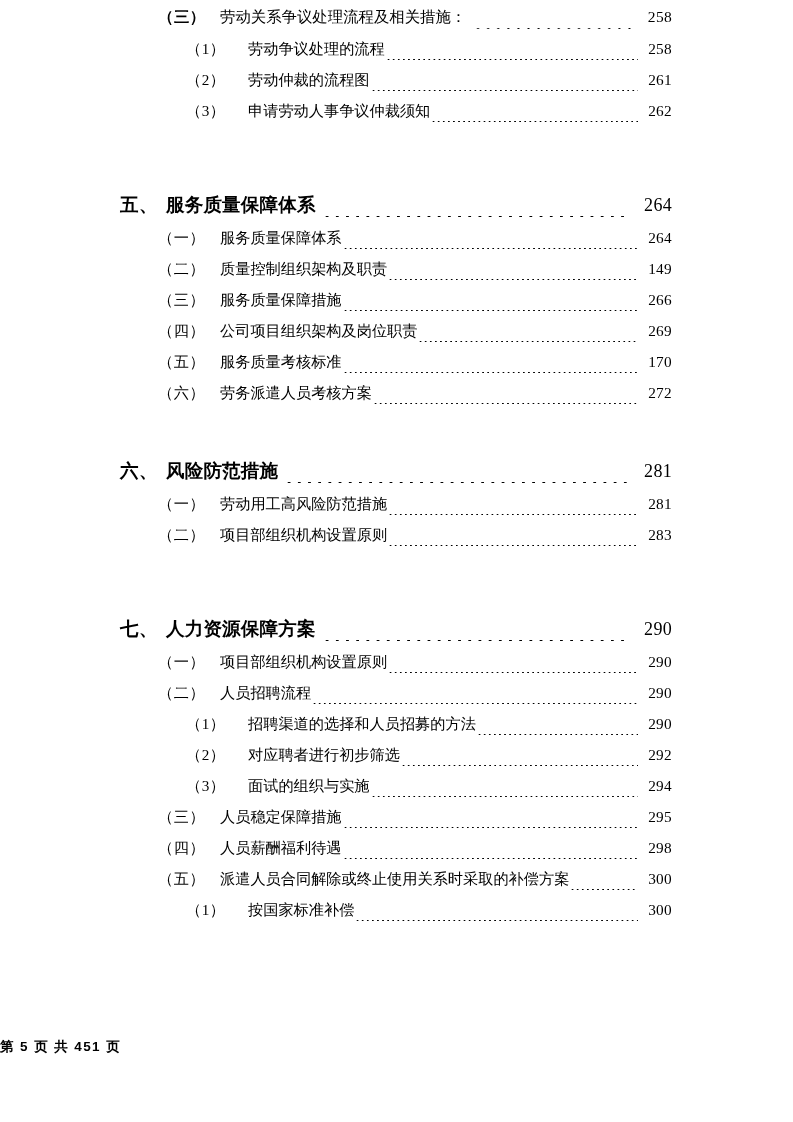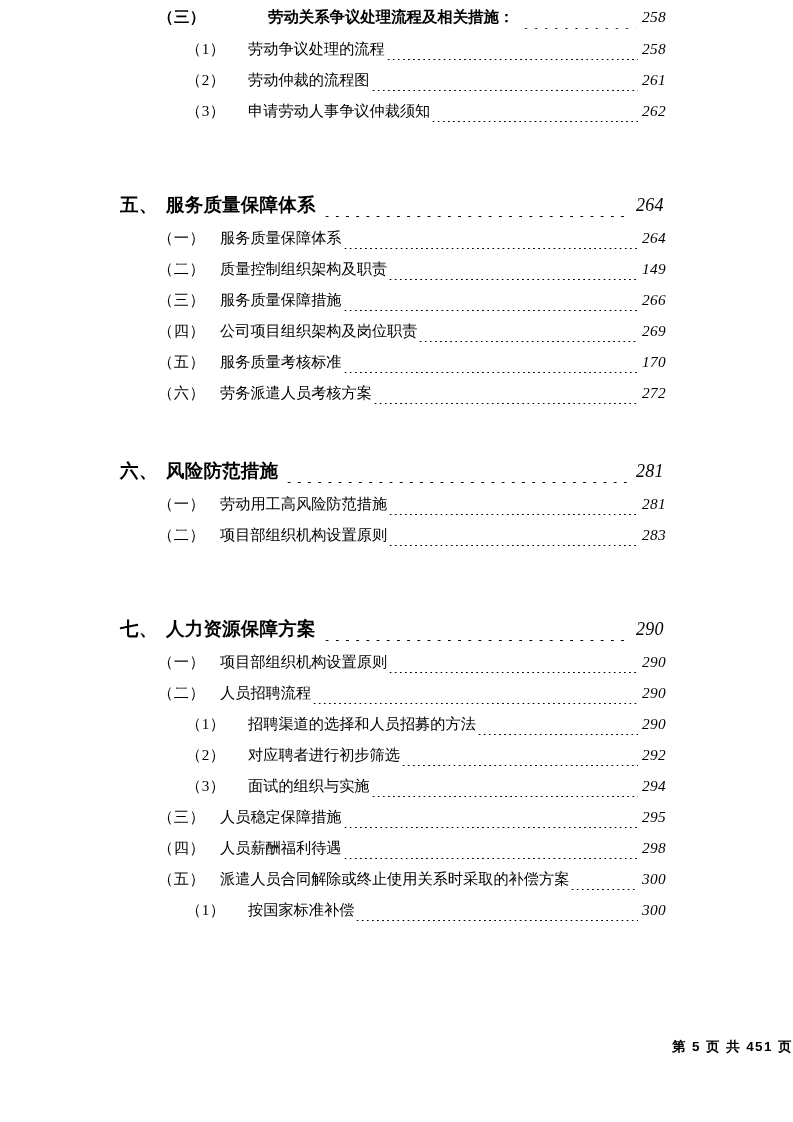--- a/index.html
+++ b/index.html
@@ -61,24 +61,23 @@
     content: "";
     position: absolute;
     left: 0;
     right: 0;
     top: 0;
     height: 2px;
   }
   .row .page-no {
     flex: 0 0 auto;
     font-family: "Liberation Serif", "DejaVu Serif", serif;
-    text-align: left;
+    text-align: right;
     min-width: 30px;
     letter-spacing: 0.3px;
-    font-style: italic;
   }
 
   
   .lvl1 {
     padding-left: 120px;
     height: 34px;
     line-height: 34px;
     font-weight: bold;
     font-size: 18.5px;
   }
@@ -105,21 +104,21 @@
     height: 33px;
     line-height: 33px;
     font-weight: bold;
     font-size: 15.4px;
   }
   .lvl2b .num {
     font-family: "Liberation Sans", "DejaVu Sans", sans-serif;
     font-weight: bold;
     flex: 0 0 62px;
   }
-  .lvl2b .label { font-weight: bold; margin-left: 48px; }
+  .lvl2b .label { font-weight: normal; }
   .lvl2b .leader { margin-left: 7px; margin-right: 6px; margin-bottom: 4px; }
   .lvl2b .leader::before {
     background-image: radial-gradient(circle, #000 0.95px, rgba(0,0,0,0) 1.15px);
     background-size: 10.1px 2px;
     background-position: left bottom;
     background-repeat: repeat-x;
     height: 2px;
   }
   .lvl2b .page-no { font-size: 15.5px; font-weight: normal; min-width: 30px; }
 
@@ -158,21 +157,21 @@
   
   .gap-lg { height: 62px; }
   .gap-md { height: 46px; }
 
   
   .footer {
     position: absolute;
     left: 0;
     right: 0;
     top: 1038px;
-    text-align: right;
+    text-align: left;
     font-size: 13.5px;
     font-weight: bold;
     letter-spacing: 1.4px;
     color: #000;
   }
   .footer .fnum {
     font-family: "Liberation Sans", "DejaVu Sans", sans-serif;
     font-weight: bold;
   }
 </style>

